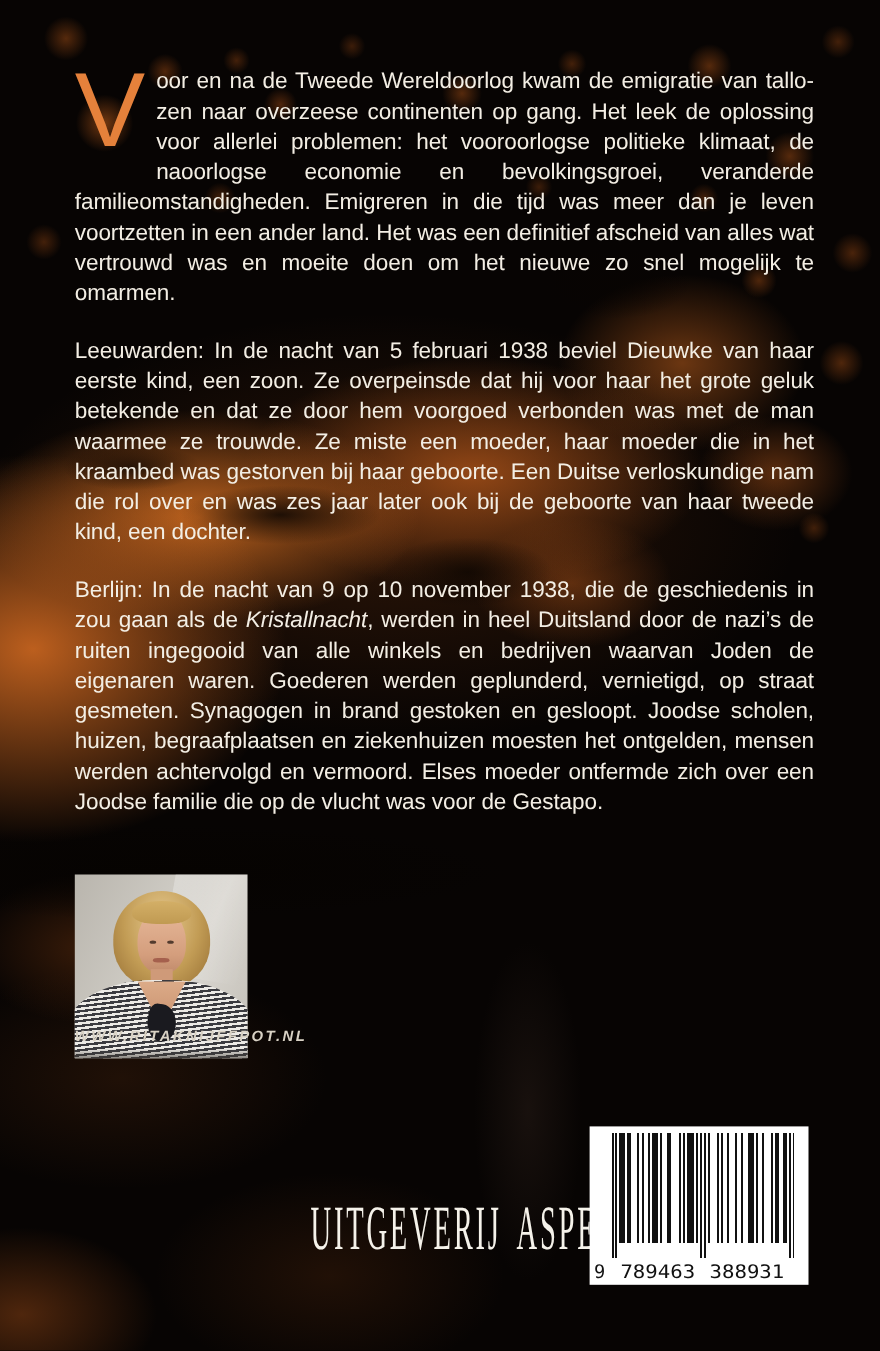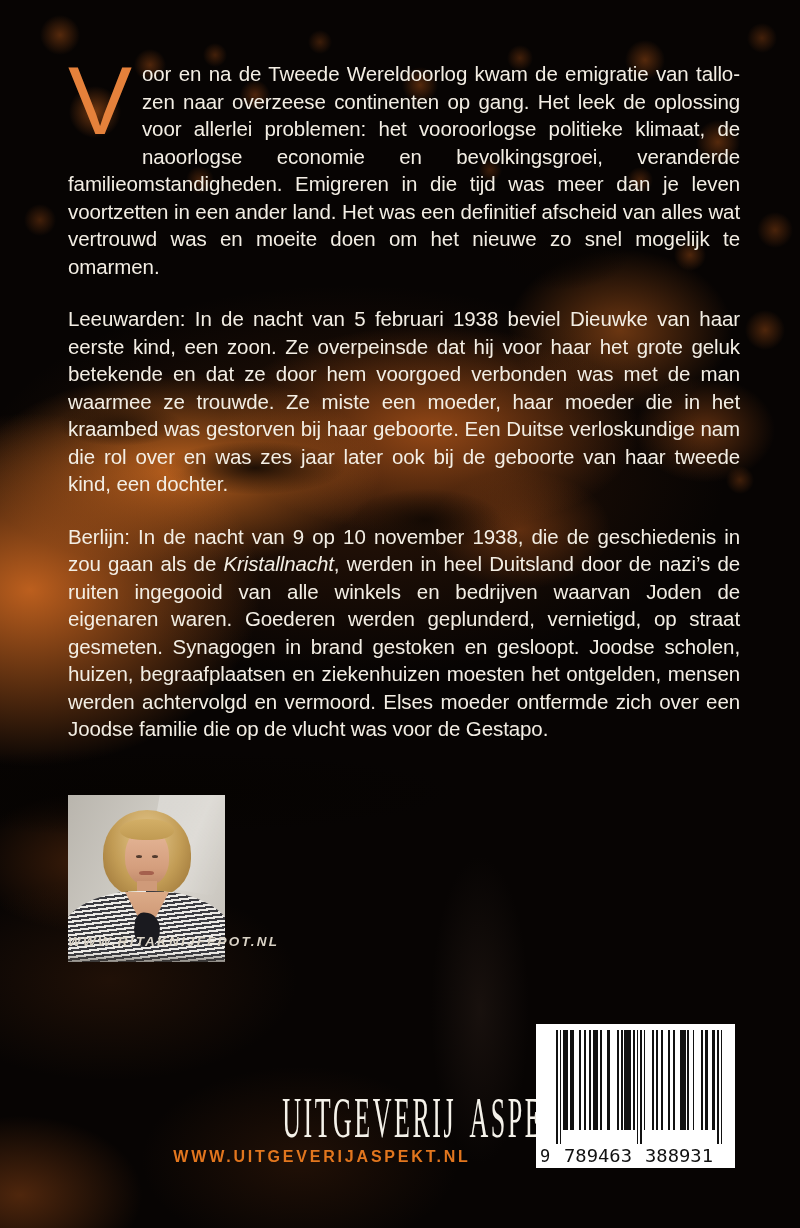--- a/index.html
+++ b/index.html
@@ -146,21 +146,20 @@
       <div class="vskin"></div>
       <div class="knot"></div>
       <div class="table-edge"></div>
     </div>
   </div>
 
   <div class="author-site">WWW.RITAKNIJFFPOT.NL</div>
 
   <div class="publisher">
     <div class="pub-name">UITGEVERIJ ASPEKT</div>
-    <div class="pub-site">WWW.UITGEVERIJASPEKT.NL</div>
   </div>
 
   <div class="barcode">
     <svg width="199" height="144" viewBox="0 0 199 144">
         <rect x="20.00" y="6" width="1.75" height="114" fill="#111" shape-rendering="crispEdges"></rect>
         <rect x="23.50" y="6" width="1.75" height="114" fill="#111" shape-rendering="crispEdges"></rect>
         <rect x="27.00" y="6" width="1.75" height="100" fill="#111" shape-rendering="crispEdges"></rect>
         <rect x="28.75" y="6" width="1.75" height="100" fill="#111" shape-rendering="crispEdges"></rect>
         <rect x="30.50" y="6" width="1.75" height="100" fill="#111" shape-rendering="crispEdges"></rect>
         <rect x="34.00" y="6" width="1.75" height="100" fill="#111" shape-rendering="crispEdges"></rect>

